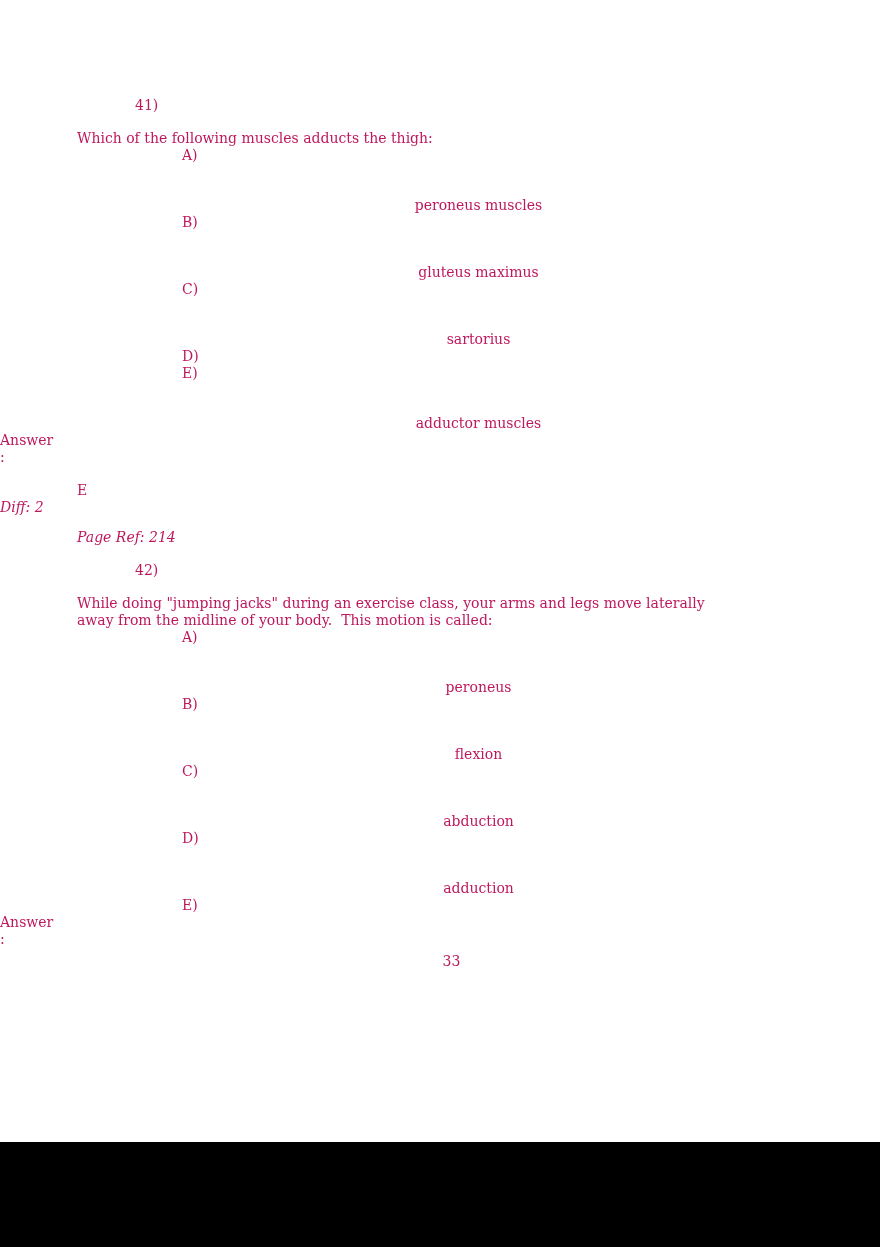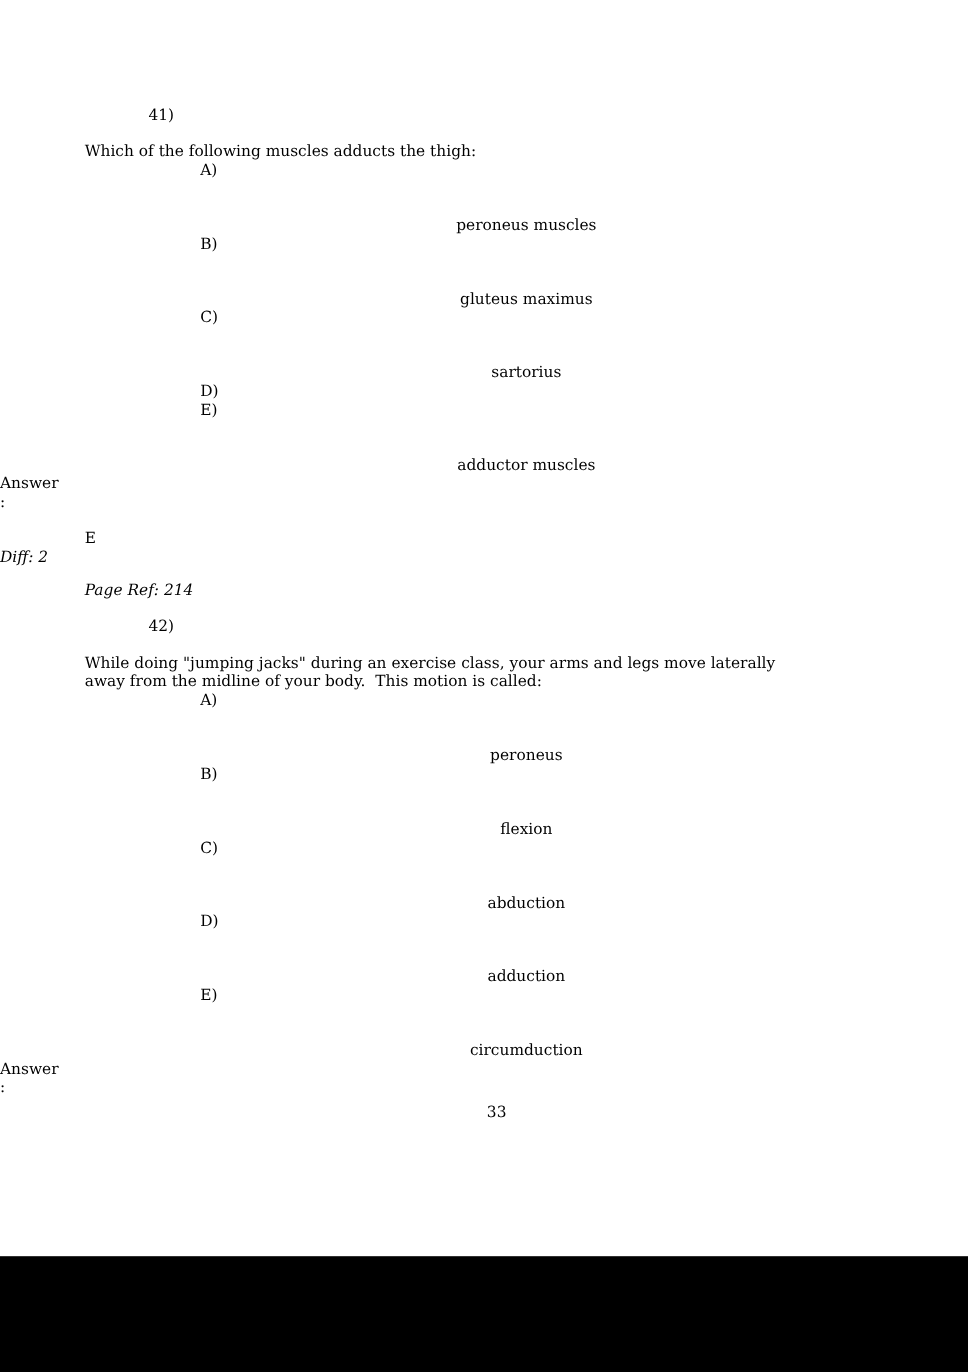--- a/index.html
+++ b/index.html
@@ -14,21 +14,21 @@
     background: #ffffff;
     overflow: hidden;
     font-family: "DejaVu Serif", serif;
   }
   .content {
     padding-top: 97px;
   }
   .line {
     font-size: 14px;
     line-height: 17px;
-    color: #000000;
+    color: #be185d;
     white-space: pre;
   }
   .ind-0 { margin-left: 77px; }   
   .ind-q { margin-left: 135px; }   
   .ind-l { margin-left: 182px; }   
   .ind-a { }   
   .gap1  { margin-top: 16px; }     
   .gap2  { margin-top: 33px; text-align: center; }     
   .gap-pr{ margin-top: 13px; }
   .italic { font-style: italic; }
@@ -86,21 +86,20 @@
     <div class="line ind-l">B)</div>
     <div class="line ind-0 gap2">flexion</div>
 
     <div class="line ind-l">C)</div>
     <div class="line ind-0 gap2">abduction</div>
 
     <div class="line ind-l">D)</div>
     <div class="line ind-0 gap2">adduction</div>
 
     <div class="line ind-l">E)</div>
-    <div class="line ind-0 gap2">circumduction</div>
 
     <div class="line ind-a">Answer</div>
     <div class="line ind-a">:</div>
 
     <div class="line pagenum">33</div>
   </div>
 
   <div class="band"></div>
 </div>
 

